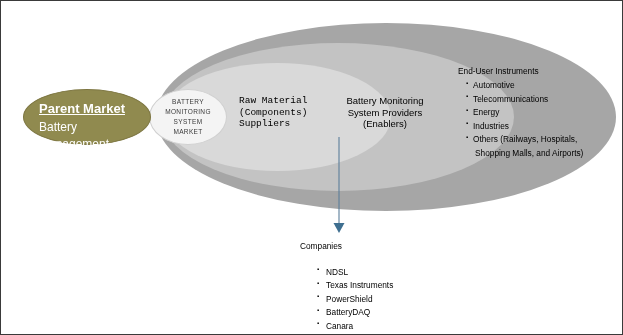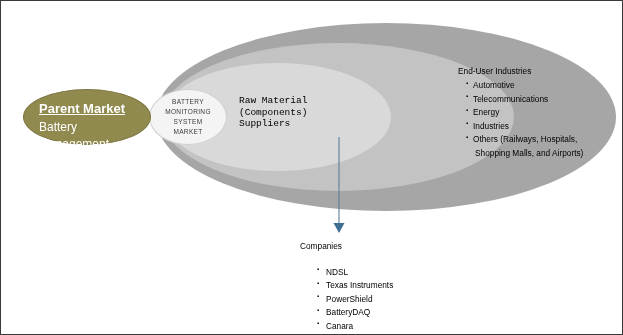--- a/index.html
+++ b/index.html
@@ -213,23 +213,26 @@
 
   <div id="parent-text">
     <span id="parent-title">Parent Market</span>
     <span id="parent-sub">Battery Management System</span>
   </div>
 
   <div class="label" id="suppliers-label">Raw Material
 (Components)
 Suppliers</div>
 
+  <div class="label" id="providers-label">Battery Monitoring
+System Providers
+(Enablers)</div>
 
   <div id="enduser-block">
-    <span class="head">End-User Industries</span>
+    <span class="head">End-User Instruments</span>
     <ul>
       <li><span>Automotive</span></li>
       <li><span>Telecommunications</span></li>
       <li><span>Energy</span></li>
       <li><span>Industries</span></li>
       <li>
         <span>Others (Railways, Hospitals,</span>
         <span class="cont">Shopping Malls, and Airports)</span>
       </li>
     </ul>

